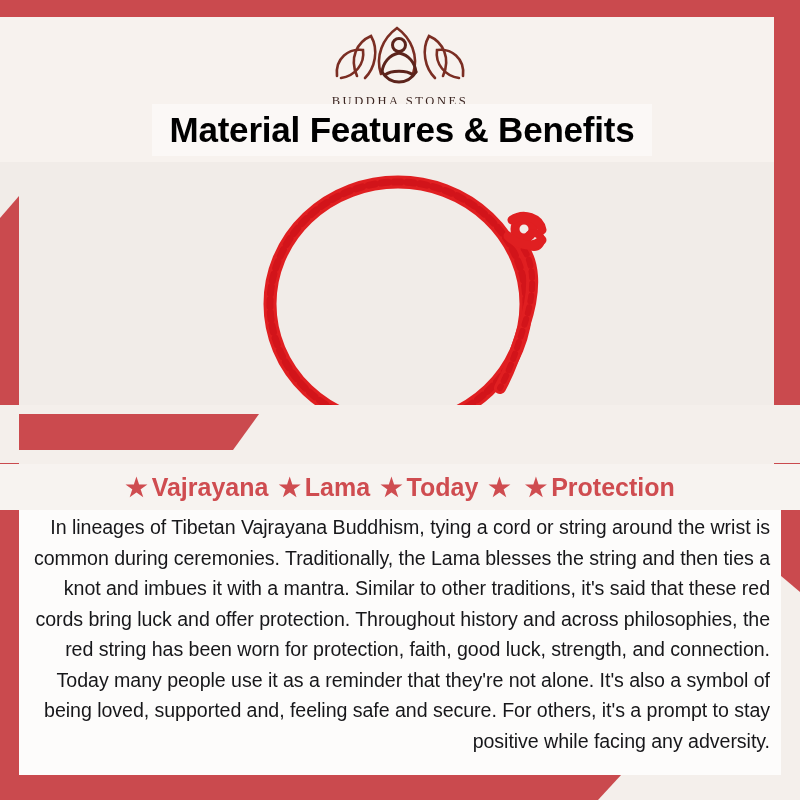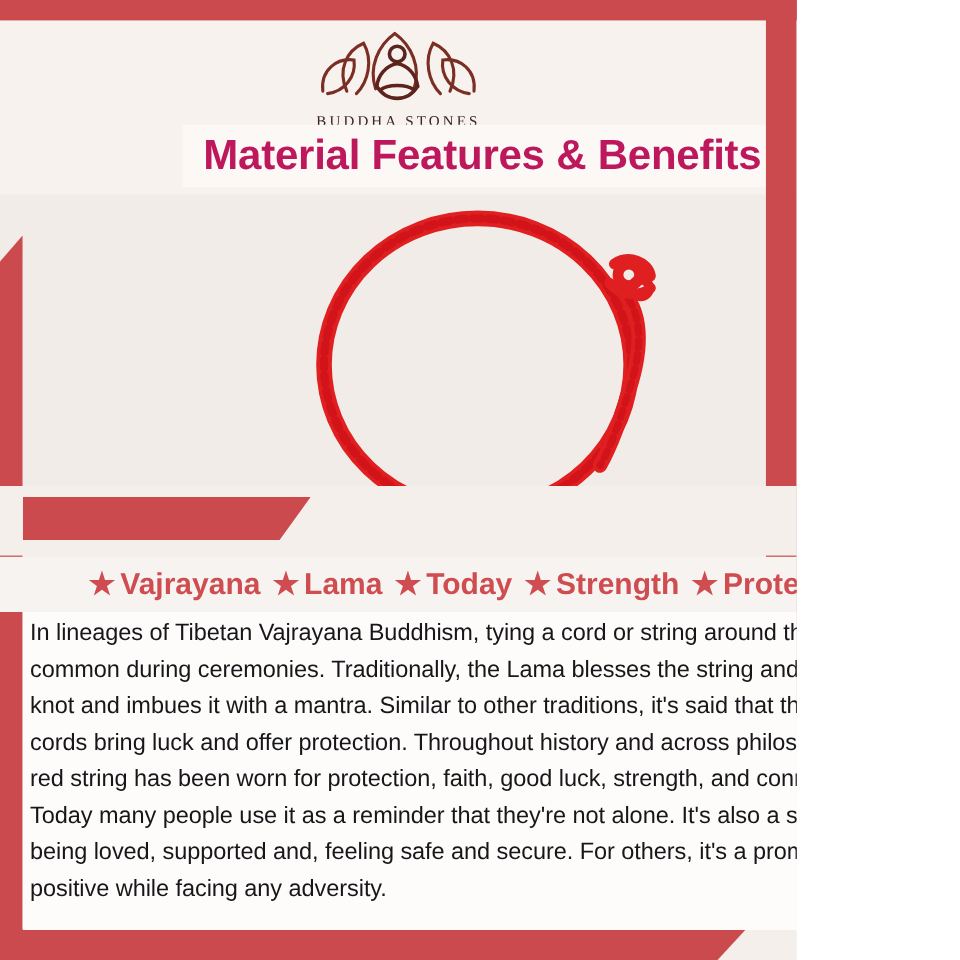--- a/index.html
+++ b/index.html
@@ -6,21 +6,21 @@
     margin: 0;
     padding: 0;
     background: #ffffff;
   }
   body {
     font-family: "Liberation Sans", sans-serif;
   }
 
   .poster {
     position: relative;
-    width: 664px;
+    width: 800px;
     height: 800px;
     overflow: hidden;
     background: #f4efeb;
   }
 
   
   .band-top {
     position: absolute;
     left: 0;
     top: 0;
@@ -109,21 +109,21 @@
     left: 152px;
     top: 104px;
     width: 500px;
     height: 52px;
     line-height: 52px;
     text-align: center;
     font-family: "Liberation Sans Narrow", "Liberation Sans", sans-serif;
     font-weight: bold;
     font-size: 35px;
     letter-spacing: -0.2px;
-    color: #be185d;
+    color: #000000;
     z-index: 4;
     white-space: nowrap;
   }
 
   
   .photo {
     position: absolute;
     left: 0;
     top: 162px;
     width: 800px;
@@ -212,21 +212,21 @@
   .copy-text {
     position: absolute;
     left: 25px;
     top: 512px;
     width: 745px;
     font-size: 19.6px;
     line-height: 30.5px;
     color: #17171a;
     letter-spacing: -0.05px;
     z-index: 7;
-    text-align: left;
+    text-align: right;
   }
 </style>
 </head>
 <body>
 
 <div class="poster">
 
   <div class="photo">
     <svg width="800" height="258" viewBox="0 0 800 258">
       <rect x="0" y="0" width="800" height="258" fill="#f1ece8"></rect>
@@ -288,21 +288,20 @@
     <span class="benefit">
       <span class="star">★</span>
       <span>Lama</span>
     </span>
     <span class="benefit">
       <span class="star">★</span>
       <span>Today</span>
     </span>
     <span class="benefit">
       <span class="star">★</span>
-      <span>Strength</span>
     </span>
     <span class="benefit">
       <span class="star">★</span>
       <span>Protection</span>
     </span>
   </div>
 
   <div class="copy-card"></div>
   <div class="copy-text">In lineages of Tibetan Vajrayana Buddhism, tying a cord or string around the wrist is common during ceremonies. Traditionally, the Lama blesses the string and then ties a knot and imbues it with a mantra. Similar to other traditions, it's said that these red cords bring luck and offer protection. Throughout history and across philosophies, the red string has been worn for protection, faith, good luck, strength, and connection. Today many people use it as a reminder that they're not alone. It's also a symbol of being loved, supported and, feeling safe and secure. For others, it's a prompt to stay positive while facing any adversity.</div>
 

